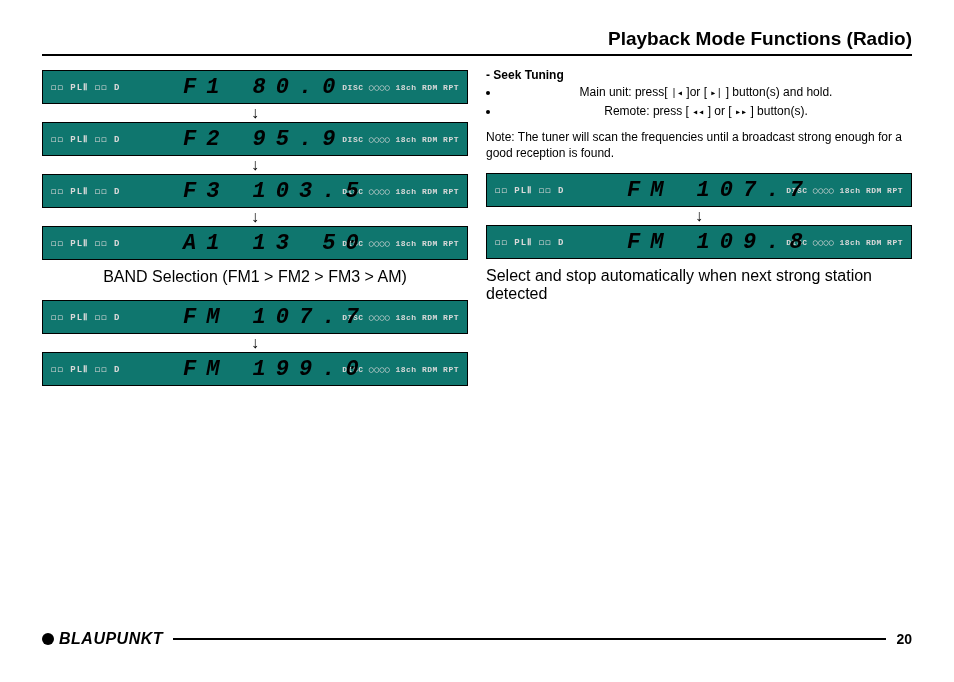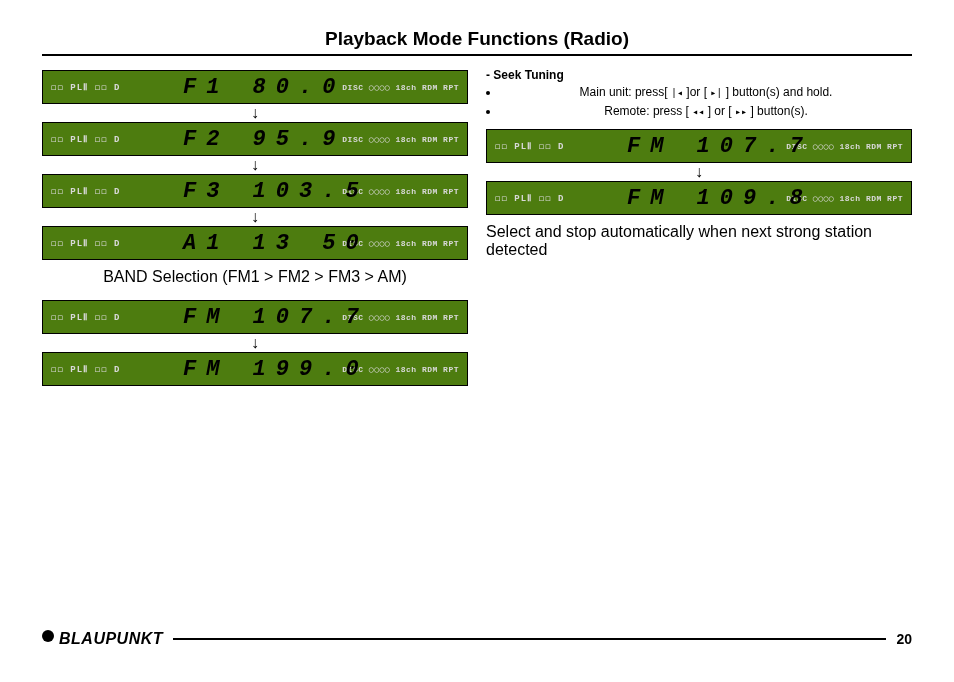--- a/index.html
+++ b/index.html
@@ -9,39 +9,39 @@
     color: #000;
     background: #fff;
     width: 954px;
     height: 682px;
     position: relative;
     padding: 28px 42px 0 42px;
   }
   .page-title {
     font-weight: bold;
     font-size: 19px;
-    text-align: center;
+    text-align: right;
     border-bottom: 2px solid #000;
     padding-bottom: 4px;
     margin-bottom: 12px;
   }
   .cols {
     display: flex;
     gap: 18px;
   }
   .col {
     flex: 1;
     min-width: 0;
   }
   .lcd {
     border: 1px solid #000;
     height: 34px;
     width: 100%;
     position: relative;
-    background: #4d7c0f;
+    background: #0f766e;
     margin-top: 2px;
     overflow: hidden;
   }
   .lcd .ghost {
     position: absolute;
     inset: 0;
     display: flex;
     align-items: center;
     padding: 0 8px;
     color: #d9d9d9;
@@ -121,20 +121,21 @@
     flex: 1;
     height: 2px;
     background: #000;
   }
   .footer .pg {
     font-weight: bold;
     font-size: 14px;
   }
   .brand {
     display: flex;
+    align-items: center;
     gap: 5px;
     font-weight: 900;
     font-style: italic;
     font-size: 16px;
     letter-spacing: 0.5px;
   }
   .brand-dot {
     width: 12px; height: 12px;
     border-radius: 50%;
     background: #000;
@@ -214,20 +215,21 @@
 
     <div class="section-head">- Seek Tuning</div>
     <ul class="bullets">
       <li>
         <span>Main unit: press[ </span><span class="icon-inline">|◂</span><span> ]or [ </span><span class="icon-inline">▸|</span><span> ]  button(s) and hold.</span>
       </li>
       <li>
         <span>Remote: press [ </span><span class="icon-inline">◂◂</span><span> ] or [ </span><span class="icon-inline">▸▸</span><span> ] button(s).</span>
       </li>
     </ul>
+    <div class="note">Note: The tuner will scan the frequencies until a broadcast strong enough for a good reception is found.</div>
 
     <div class="lcd">
       <div class="ghost">
           <span>◻◻ PLⅡ  ◻◻ D</span>
           <span class="right">DISC  ◯◯◯◯  18ch  RDM RPT</span>
         </div>
       <div class="fg">FM  107.7</div>
     </div>
     <div class="down-arrow">↓</div>
     <div class="lcd">

